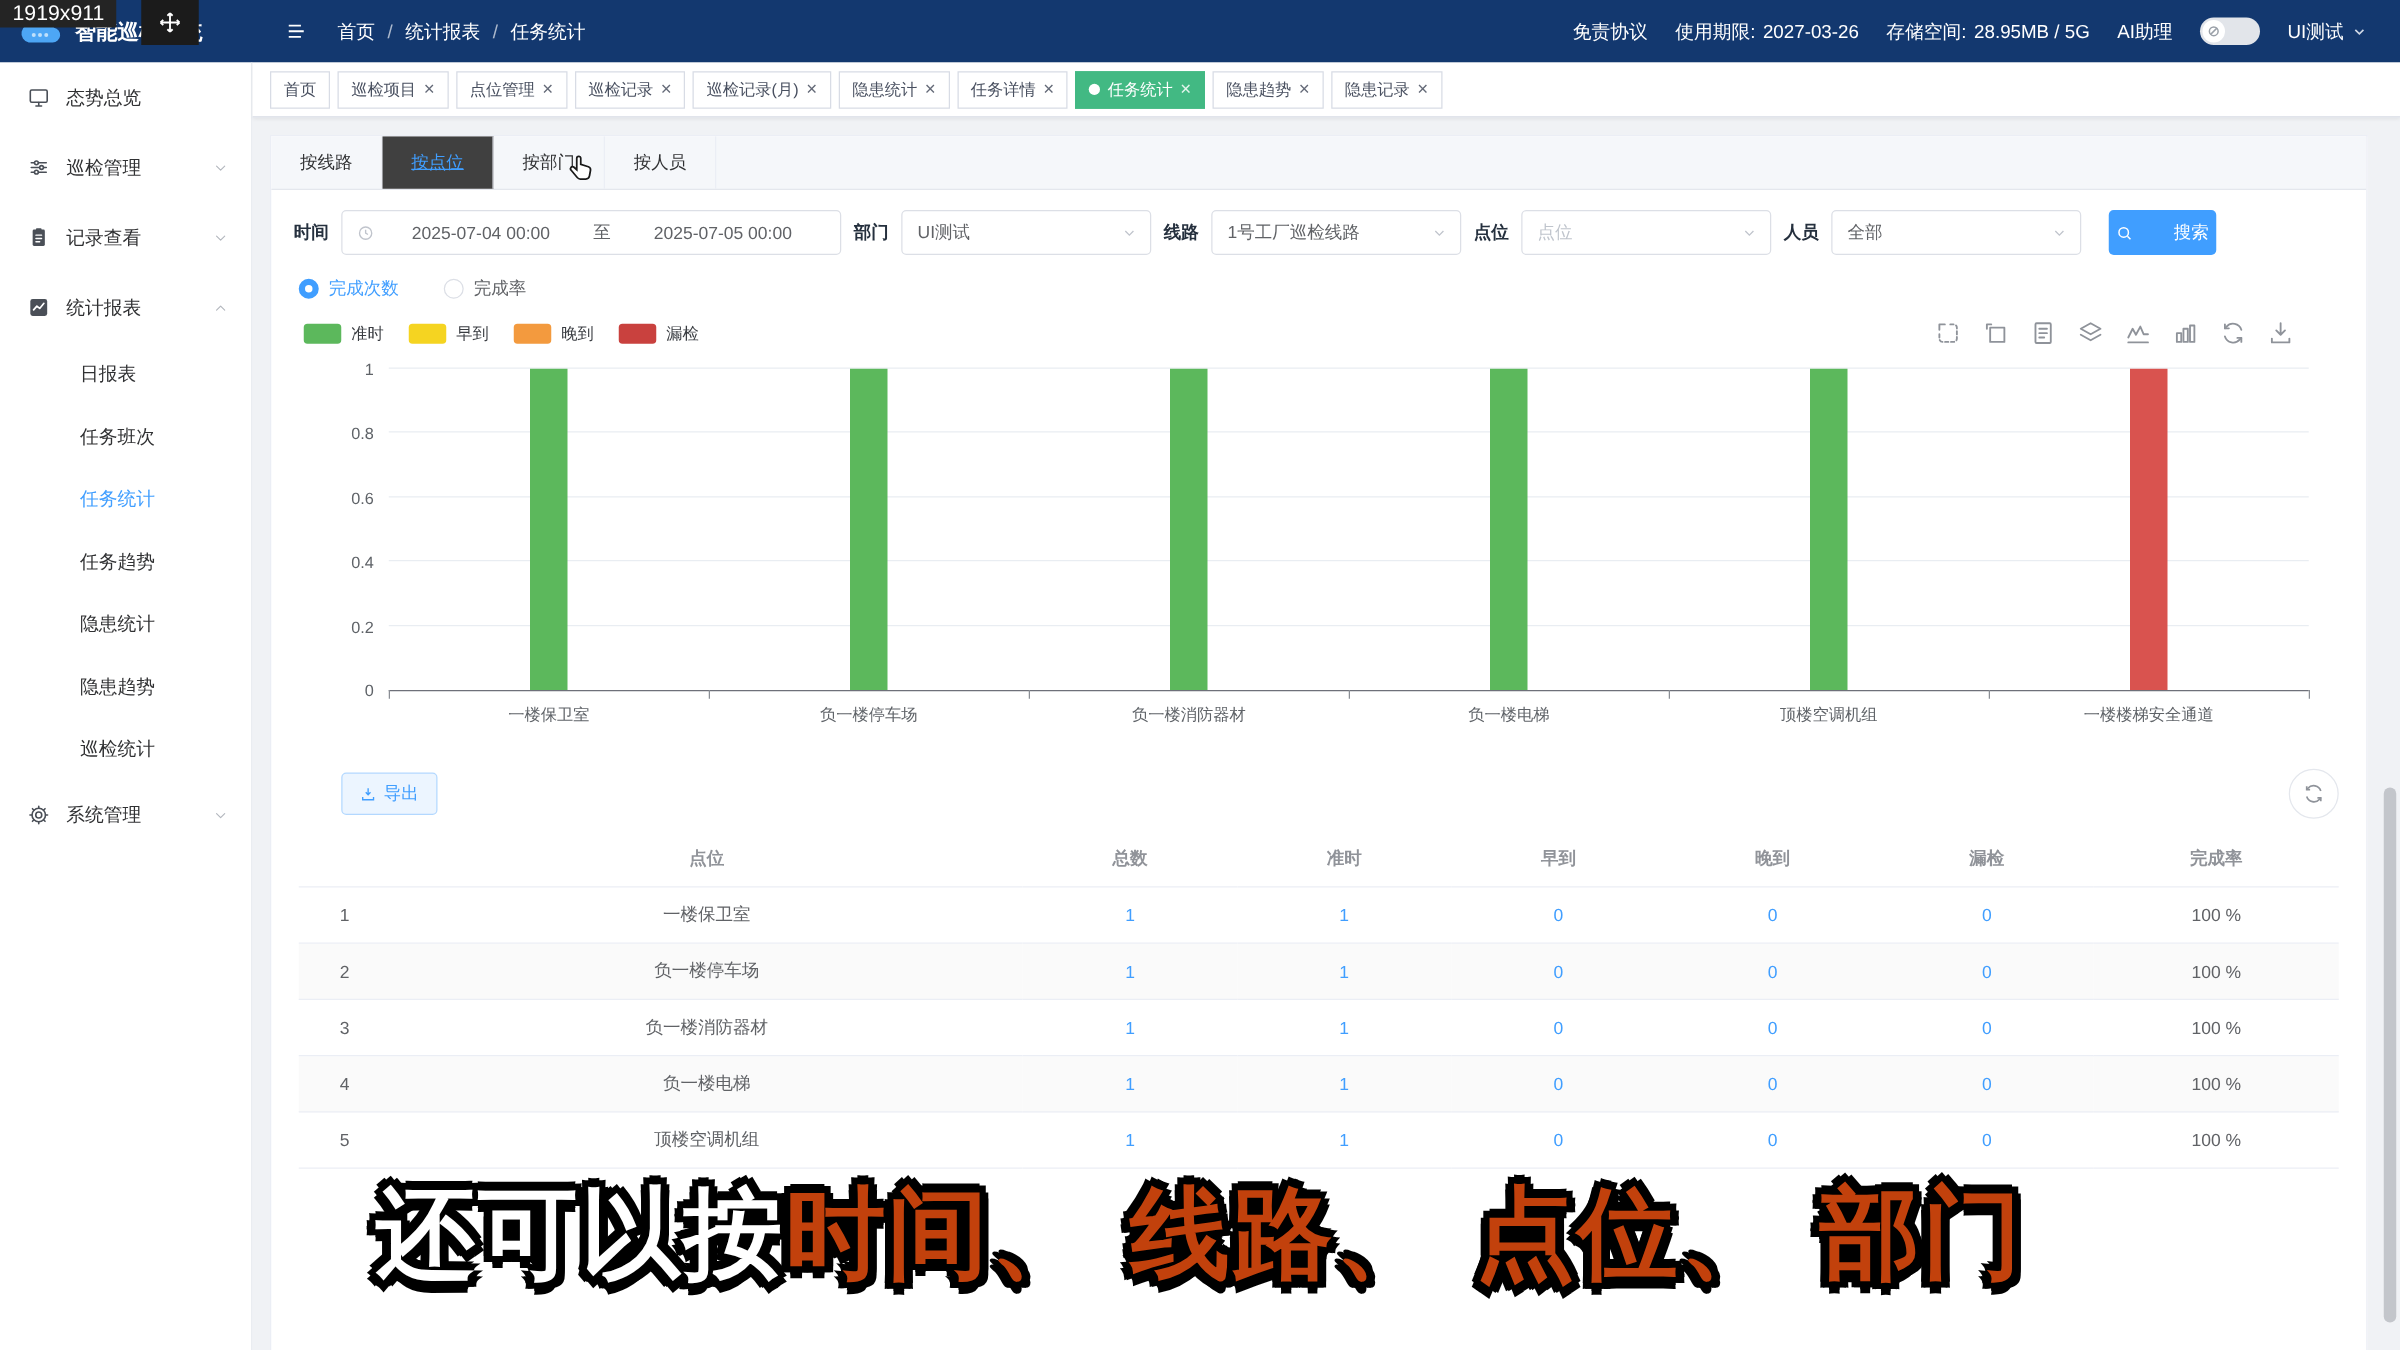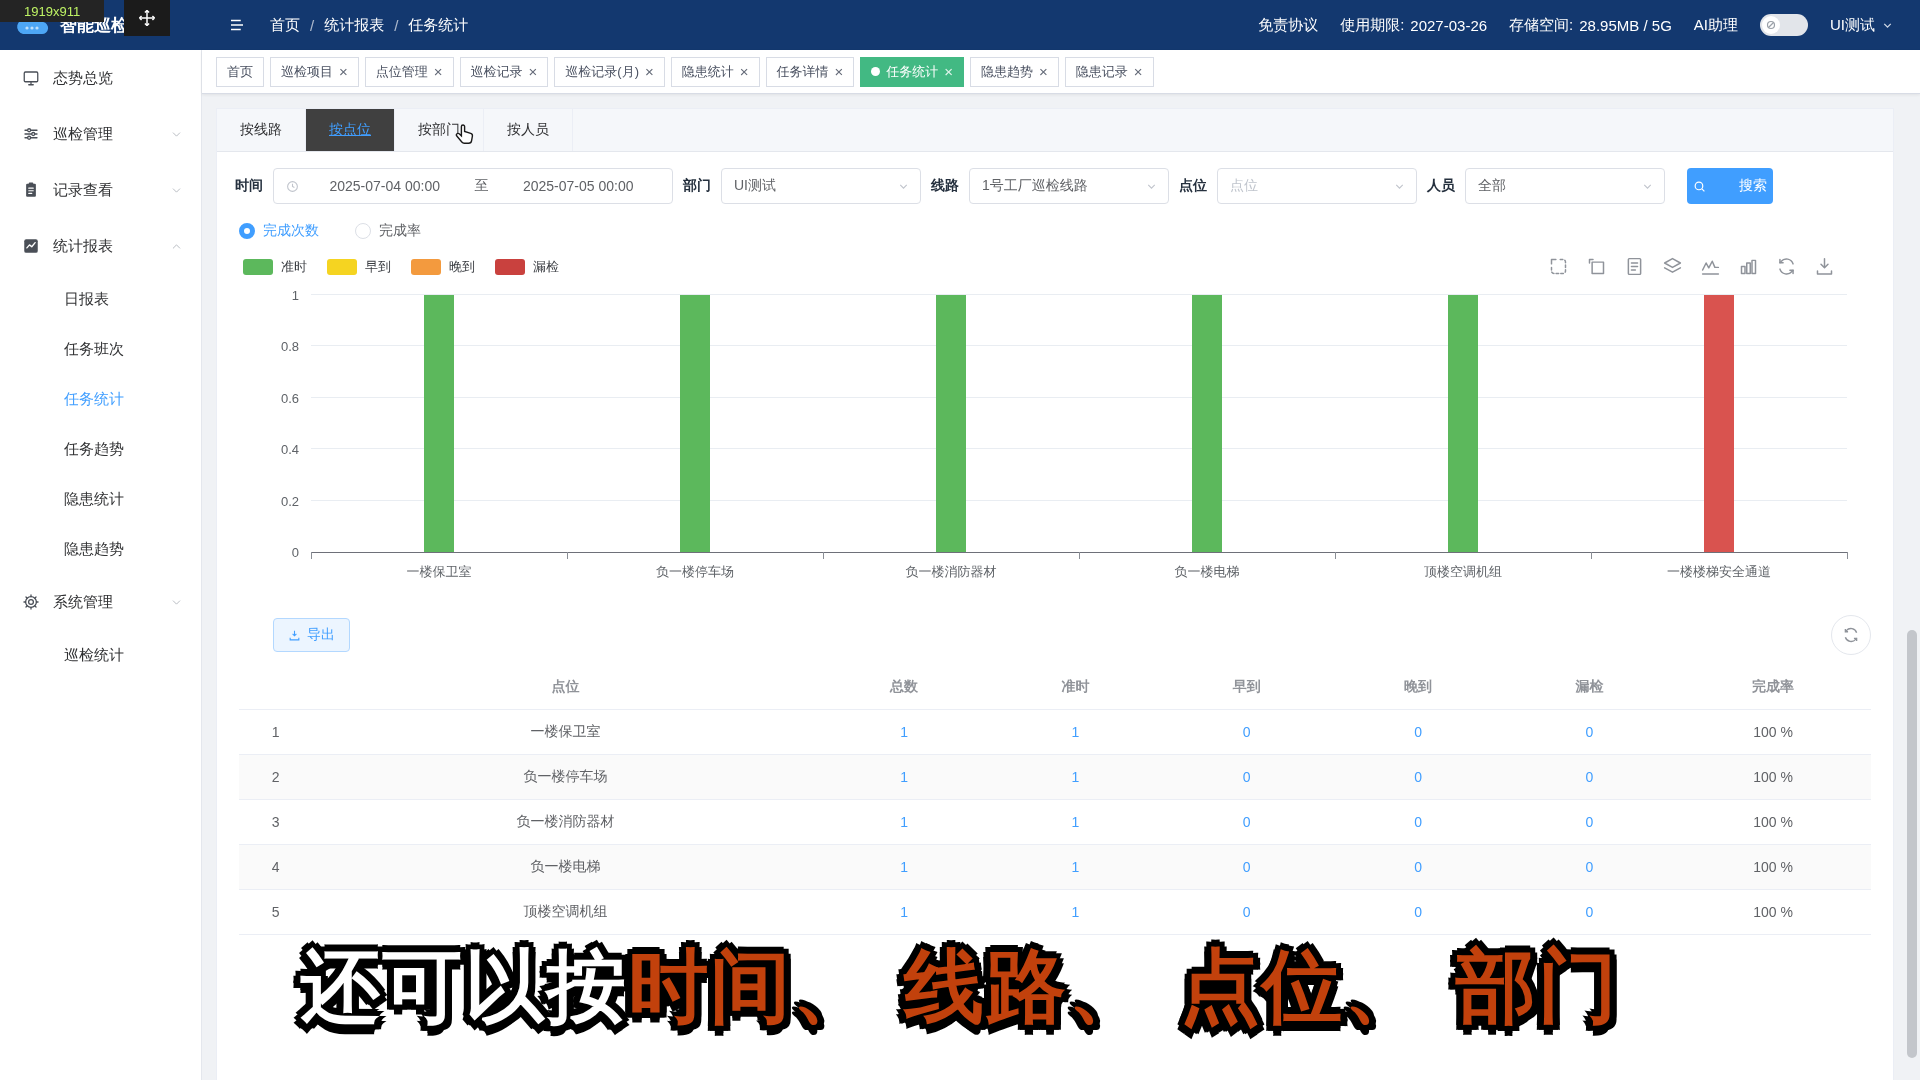--- a/index.html
+++ b/index.html
@@ -15,21 +15,21 @@
   .crumbs{margin-left:24px;display:flex;align-items:center;gap:10px;font-size:15px;}
   .crumb-sep{color:rgba(255,255,255,.65);}
   .hright{margin-left:auto;display:flex;align-items:center;gap:22px;font-size:15px;padding-right:26px;}
   .hitem{display:flex;align-items:center;gap:6px;white-space:nowrap;cursor:pointer;}
   .toggle{width:48px;height:22px;border-radius:11px;background:#e2e5ea;position:relative;cursor:pointer;}
   .knob{position:absolute;left:2px;top:2px;width:18px;height:18px;border-radius:50%;background:#fff;display:flex;align-items:center;justify-content:center;color:#9aa0a8;}
   .userchev{color:#cfd8e6;display:flex;}
 
   
   .os{position:absolute;top:0;left:0;display:flex;align-items:flex-start;z-index:60;}
-  .os-res{background:#242424;color:#bef264;font-size:13px;height:22px;display:flex;align-items:center;padding:0 24px;}
+  .os-res{background:#242424;color:#ffffff;font-size:17px;height:22px;display:flex;align-items:center;padding:0 10px;}
   .os-move{background:#1b1b1b;width:46px;height:36px;margin-left:20px;display:flex;align-items:center;justify-content:center;color:#fff;}
 
   
   .sidebar{position:absolute;left:0;top:50px;bottom:0;width:202px;background:#fff;border-right:1px solid #e4e7ed;box-sizing:border-box;overflow:hidden;}
   .side-item{display:flex;align-items:center;gap:12px;font-size:15px;color:#303133;cursor:pointer;}
   .side-item.top{height:56px;padding:0 18px 0 22px;gap:13px;}
   .side-item.sub{height:50px;padding-left:64px;}
   .side-item .icn{color:#4a4f57;display:flex;}
   .side-item .chev{margin-left:auto;color:#b3b7be;display:flex;}
   .side-item.active{color:#409eff;}
@@ -241,37 +241,37 @@
       </div>
       <div class="side-item sub">
         <span>任务趋势</span>
       </div>
       <div class="side-item sub">
         <span>隐患统计</span>
       </div>
       <div class="side-item sub">
         <span>隐患趋势</span>
       </div>
+      <div class="side-item sub">
+        <span>巡检统计</span>
+      </div>
       <div class="side-item top">
         <span class="icn ">
           <svg viewBox="0 0 24 24" fill="none" stroke="currentColor" stroke-width="1.7" stroke-linecap="round" stroke-linejoin="round">
             <circle cx="12" cy="12" r="3.2"></circle>
             <circle cx="12" cy="12" r="7.2"></circle>
             <path d="M12 2.6v2.2M12 19.2v2.2M2.6 12h2.2M19.2 12h2.2M5.3 5.3l1.6 1.6M17.1 17.1l1.6 1.6M18.7 5.3l-1.6 1.6M6.9 17.1l-1.6 1.6"></path>
           </svg>
         </span>
         <span>系统管理</span>
         <span class="chev icn sm">
           <svg viewBox="0 0 24 24" fill="none" stroke="currentColor" stroke-width="1.7" stroke-linecap="round" stroke-linejoin="round">
             <polyline points="6 9 12 15 18 9"></polyline>
           </svg>
         </span>
-      </div>
-      <div class="side-item sub">
-        <span>巡检统计</span>
       </div>
     </div>
 
   <div class="tags" id="tags">
       <div class="tag">
         <span>首页</span>
       </div>
       <div class="tag">
         <span>巡检项目</span>
         <span class="tagx">×</span>

